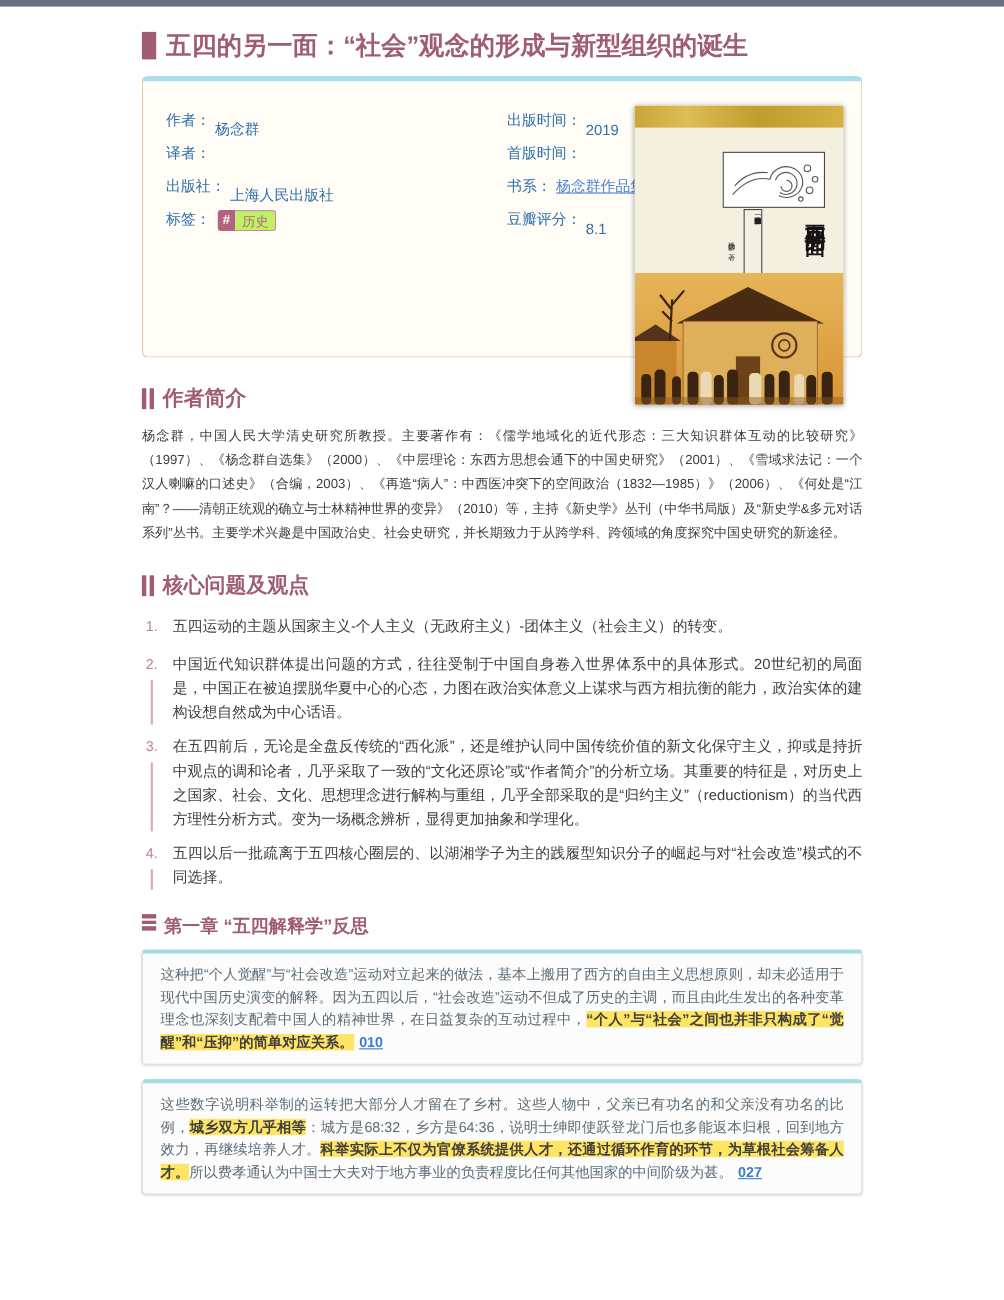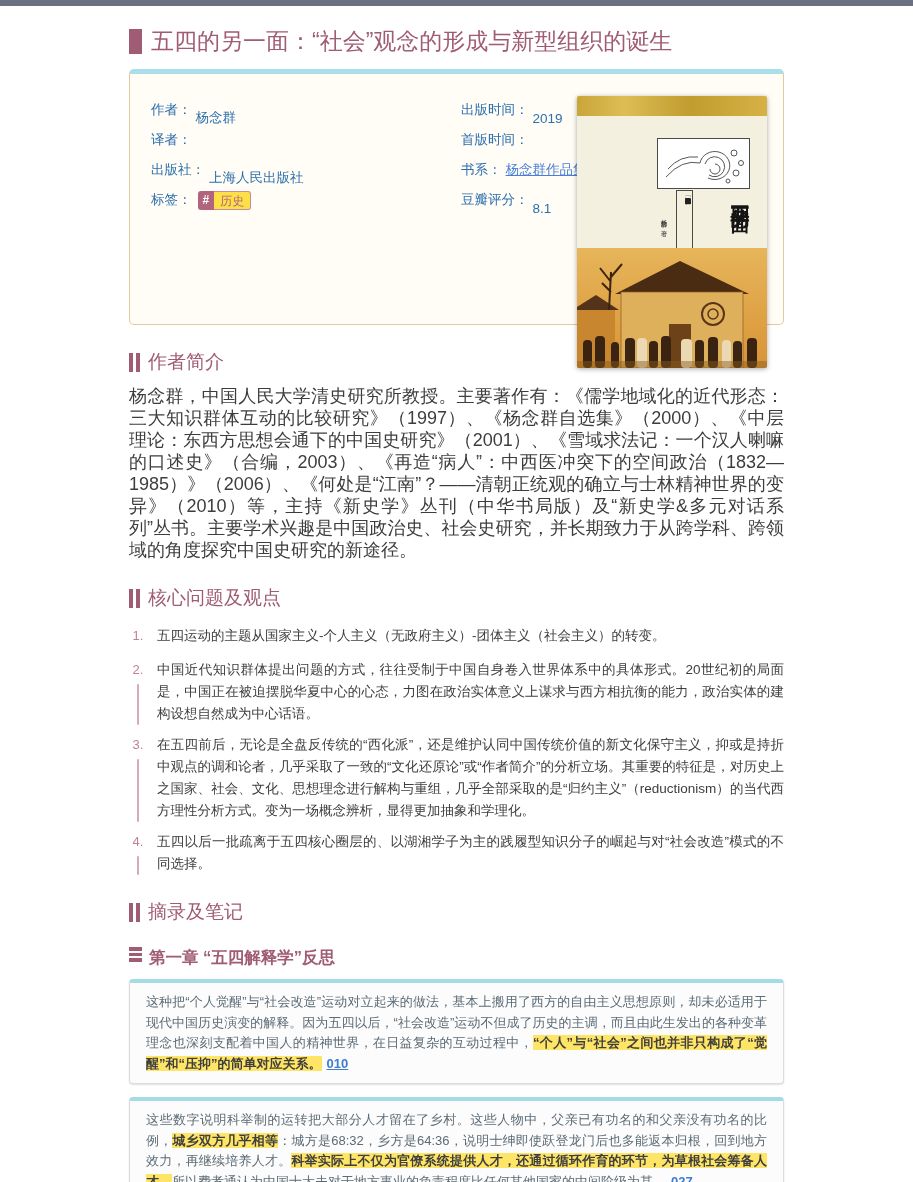--- a/index.html
+++ b/index.html
@@ -9,21 +9,21 @@
     background: #ffffff;
     font-family: "Liberation Sans", "DejaVu Sans", sans-serif;
     color: #3d3d3d;
   }
   .topbar { height: 6px; background: #6b7183; }
   .container { width: 655px; margin: 0 auto; }
 
   
   h1.page-title {
     display: flex; align-items: center; gap: 9px;
-    font-size: 23px; font-weight: normal; color: #a05c74;
+    font-size: 23px; font-weight: bold; color: #a05c74;
     margin: 20px 0 12px;
   }
   .h1-block { width: 13px; height: 25px; background: #a05c74; flex: none; }
 
   
   .meta-panel {
     position: relative;
     height: 256px;
     background: #fffdf6;
     border: 1px solid #e3c9a2;
@@ -31,21 +31,21 @@
     border-radius: 5px;
     padding: 26px 18px 0 21px;
   }
   .meta-grid { display: grid; grid-template-columns: 310px auto; row-gap: 10px; }
   .meta-cell { height: 20px; display: flex; align-items: center; white-space: nowrap; font-size: 13.5px; color: #2d6fad; }
   .meta-label { color: #2d6fad; }
   .meta-value { color: #2d6fad; margin-left: 4px; margin-top: 16px; }
   a.meta-link { color: #4a7fd6; text-decoration: underline; margin-left: 4px; cursor: pointer; }
   .tag { display: inline-flex; font-size: 12px; height: 19px; line-height: 17px; margin-left: 6px; }
   .tag-hash { background: #b2647e; color: #fff; padding: 1px 5px 0; border-radius: 3px 0 0 3px; font-weight: bold; }
-  .tag-text { border: 1px solid #c78ba0; border-left: none; color: #b2647e; padding: 1px 6px 0; border-radius: 0 3px 3px 0; background: #fde047; }
+  .tag-text { border: 1px solid #c78ba0; border-left: none; color: #b2647e; padding: 1px 6px 0; border-radius: 0 3px 3px 0; background: #bef264; }
 
   
   .cover {
     position: absolute; top: 22px; right: 16px;
     width: 190px; height: 272px;
     background: #f4f0df; border-radius: 2px; overflow: hidden;
     box-shadow: 0 1px 5px rgba(0,0,0,.35);
   }
   .cv-gold { height: 20px; background: linear-gradient(90deg,#c9a63a,#ddbd55 25%,#c19c2e 60%,#d6b246); }
   .cv-wavebox {
@@ -67,35 +67,35 @@
   .cv-author {
     position: absolute; top: 118px; right: 99px;
     writing-mode: vertical-rl; text-orientation: upright;
     font-size: 6.5px; color: #333; letter-spacing: 1px;
   }
   .cv-photo { position: absolute; bottom: 0; left: 0; width: 190px; height: 120px; }
 
   
   h2.section-title {
     display: flex; align-items: center; gap: 8px;
-    font-size: 19px; font-weight: normal; color: #a05c74;
+    font-size: 19px; font-weight: bold; color: #a05c74;
     margin: 24px 0 10px;
   }
   .h2-bars { display: flex; gap: 3px; flex: none; }
   .h2-bars i { width: 4px; height: 19px; background: #a05c74; }
   h3.chapter-title {
     display: flex; align-items: flex-start; gap: 7px;
     font-size: 16.5px; font-weight: bold; color: #a05c74;
     margin: 22px 0 10px;
   }
   .h3-bars { display: flex; flex-direction: column; gap: 2px; flex: none; }
   .h3-bars i { width: 13px; height: 3.5px; background: #a05c74; }
 
   
-  p.bio { font-size: 18px; line-height: 22px; color: #3d3d3d; margin: 0; text-align: justify; }
+  p.bio { font-size: 12px; line-height: 22px; color: #3d3d3d; margin: 0; text-align: justify; }
 
   
   .kp-list { margin: 14px 0 0; }
   .kp-item { display: flex; margin-bottom: 9px; font-size: 13.5px; line-height: 22px; color: #3d3d3d; }
   .kp-numcol { width: 18px; flex: none; display: flex; flex-direction: column; align-items: center; margin-right: 10px; }
   .kp-num { color: #c0809b; font-size: 13px; line-height: 22px; }
   .kp-line { width: 2px; flex: 1; background: #d9a8ba; margin-top: 3px; border-radius: 1px; }
   .kp-text { flex: 1; text-align: justify; }
 
   
@@ -263,27 +263,20 @@
       </div>
       <div class="kp-item">
         <div class="kp-numcol">
           <span class="kp-num">4.</span>
           <div class="kp-line"></div>
         </div>
         <div class="kp-text">五四以后一批疏离于五四核心圈层的、以湖湘学子为主的践履型知识分子的崛起与对“社会改造”模式的不同选择。</div>
       </div>
     </div>
 
-  <h2 class="section-title">
-    <span class="h2-bars">
-        <i></i>
-        <i></i>
-      </span>
-    <span>摘录及笔记</span>
-  </h2>
   <h3 class="chapter-title">
     <span class="h3-bars">
         <i></i>
         <i></i>
         <i></i>
       </span>
     <span>第一章 “五四解释学”反思</span>
   </h3>
 
   <div id="quotes">

